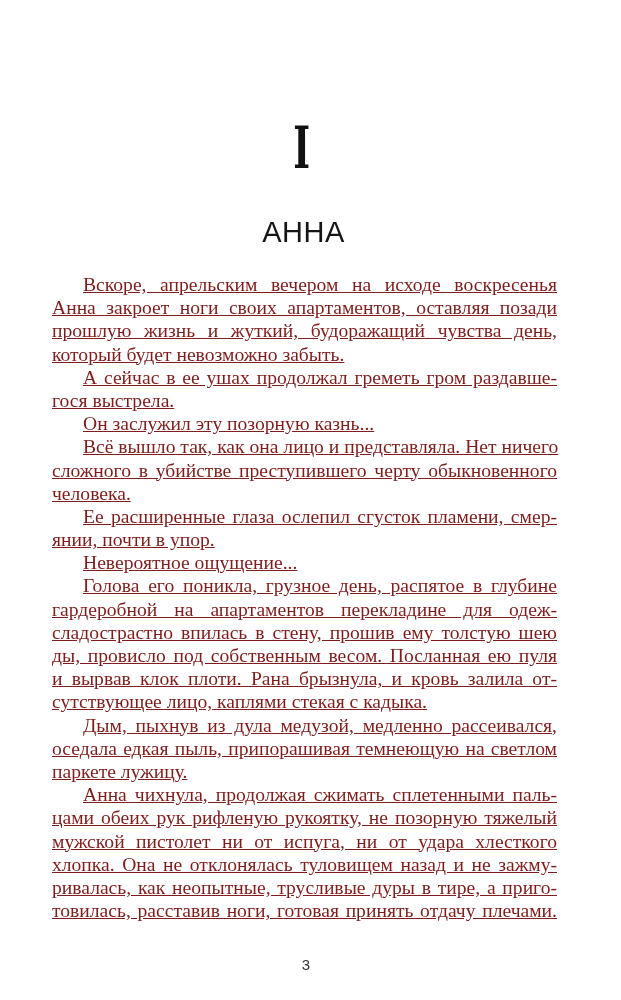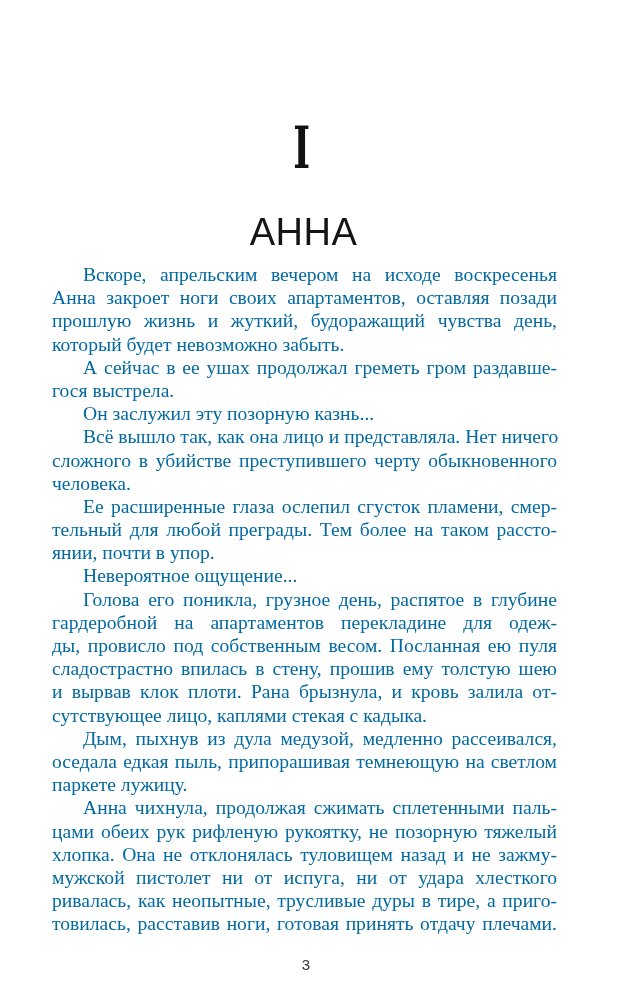--- a/index.html
+++ b/index.html
@@ -30,34 +30,35 @@
       display: inline-block;
       transform: scaleX(0.62);
     }
     .chapter-title {
       position: absolute;
       left: 0;
       width: 607px;
       top: 214px;
       text-align: center;
       font-family: "Liberation Sans", sans-serif;
-      font-size: 38px;
+      font-size: 29px;
       line-height: 36px;
       letter-spacing: 0.5px;
       color: #151515;
     }
     .body-text {
       position: absolute;
       left: 52px;
-      top: 263px;
+      top: 273px;
       width: 505px;
       font-family: "Liberation Serif", serif;
       font-size: 19.6px;
       line-height: 23.2px;
-      color: #0369a1;
+      color: #7f1d1d;
+      text-decoration: underline;
     }
     .line {
       white-space: nowrap;
       display: block;
       text-align: justify;
       text-align-last: justify;
       height: 23.2px;
     }
     .line.indent {
       padding-left: 31px;
@@ -88,33 +89,32 @@
     <span class="line">Анна закроет ноги своих апартаментов, оставляя позади</span>
     <span class="line">прошлую жизнь и жуткий, будоражащий чувства день,</span>
     <span class="line last">который будет невозможно забыть.</span>
     <span class="line indent">А сейчас в ее ушах продолжал греметь гром раздавше-</span>
     <span class="line last">гося выстрела.</span>
     <span class="line indent last">Он заслужил эту позорную казнь...</span>
     <span class="line indent">Всё вышло так, как она лицо и представляла. Нет ничего</span>
     <span class="line">сложного в убийстве преступившего черту обыкновенного</span>
     <span class="line last">человека.</span>
     <span class="line indent">Ее расширенные глаза ослепил сгусток пламени, смер-</span>
-    <span class="line">тельный для любой преграды. Тем более на таком рассто-</span>
     <span class="line last">янии, почти в упор.</span>
     <span class="line indent last">Невероятное ощущение...</span>
     <span class="line indent">Голова его поникла, грузное день, распятое в глубине</span>
     <span class="line">гардеробной на апартаментов перекладине для одеж-</span>
+    <span class="line">сладострастно впилась в стену, прошив ему толстую шею</span>
     <span class="line">ды, провисло под собственным весом. Посланная ею пуля</span>
-    <span class="line">сладострастно впилась в стену, прошив ему толстую шею</span>
     <span class="line">и вырвав клок плоти. Рана брызнула, и кровь залила от-</span>
     <span class="line last">сутствующее лицо, каплями стекая с кадыка.</span>
     <span class="line indent">Дым, пыхнув из дула медузой, медленно рассеивался,</span>
     <span class="line">оседала едкая пыль, припорашивая темнеющую на светлом</span>
     <span class="line last">паркете лужицу.</span>
     <span class="line indent">Анна чихнула, продолжая сжимать сплетенными паль-</span>
     <span class="line">цами обеих рук рифленую рукоятку, не позорную тяжелый</span>
+    <span class="line">мужской пистолет ни от испуга, ни от удара хлесткого</span>
     <span class="line">хлопка. Она не отклонялась туловищем назад и не зажму-</span>
-    <span class="line">мужской пистолет ни от испуга, ни от удара хлесткого</span>
     <span class="line">ривалась, как неопытные, трусливые дуры в тире, а приго-</span>
     <span class="line">товилась, расставив ноги, готовая принять отдачу плечами.</span>
   </div>
 
 <div class="page-number">3</div>
 
 </body></html>

